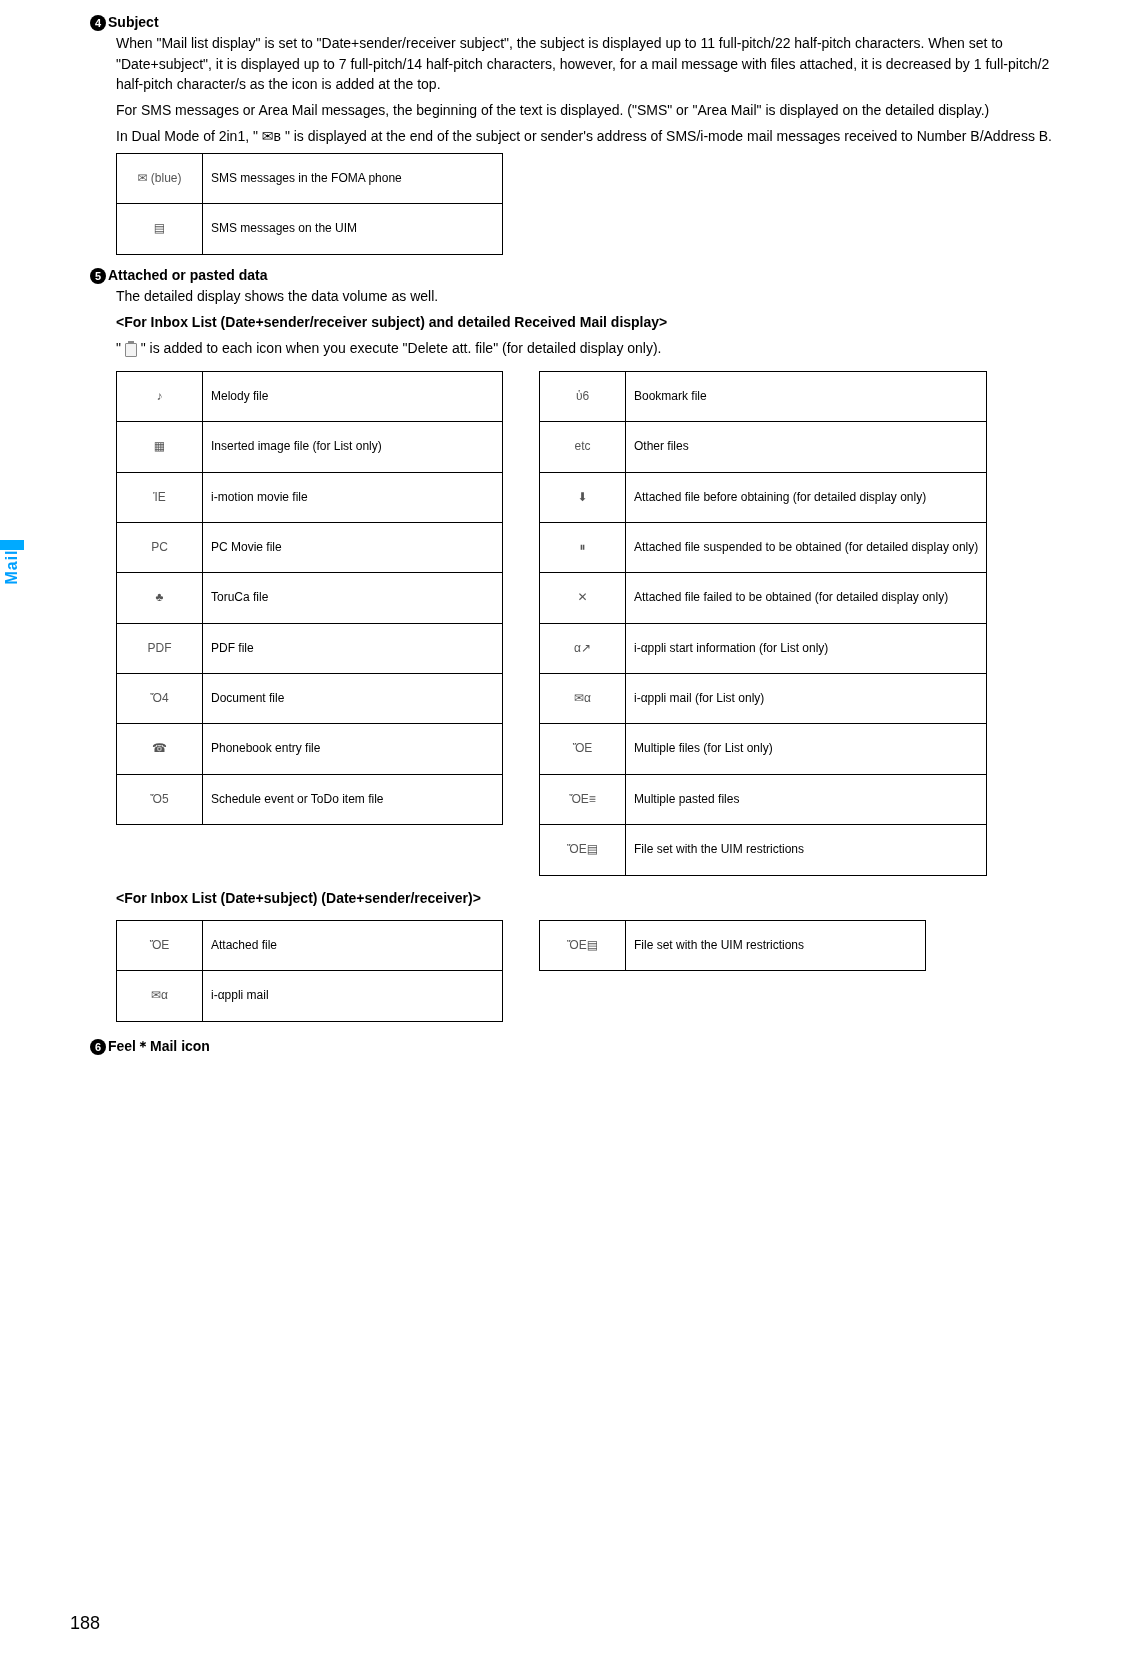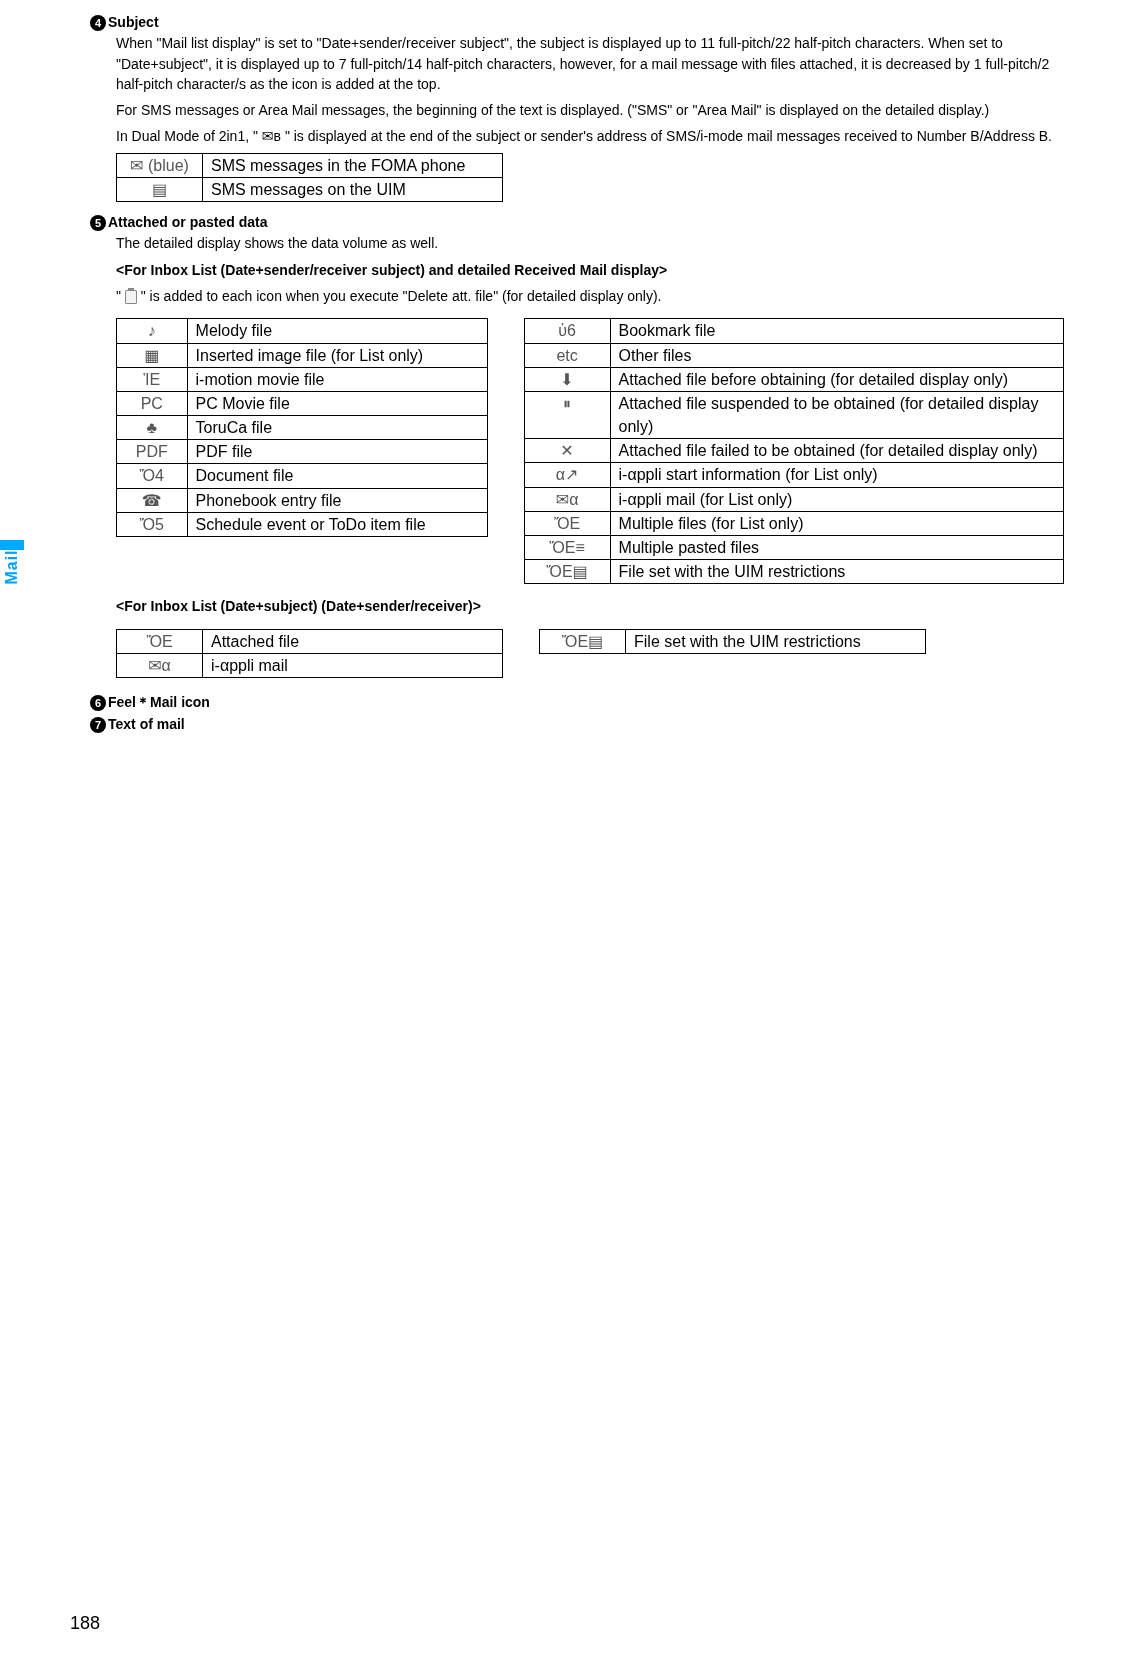--- a/index.html
+++ b/index.html
@@ -43,22 +43,22 @@
   .sub-bold {
     font-weight: bold;
   }
   table.itable {
     border-collapse: collapse;
     margin-top: 6px;
     margin-bottom: 12px;
   }
   table.itable td {
     border: 1px solid #000;
-    padding: 0 8px;
-    font-size: 16px;
+    padding: 16px 8px;
+    font-size: 12px;
     vertical-align: top;
   }
   td.iconcell {
     width: 86px;
     text-align: center;
     color: #555;
     font-size: 13px;
   }
   .two-col {
     display: flex;
@@ -268,18 +268,15 @@
             </tr>
       </tbody>
         </table>
     </div>
   </div>
 
   <div class="section-head">
     <span class="bullet-num">6</span><span>Feel＊Mail icon</span>
   </div>
 
-  <div class="section-head">
-    <span class="bullet-num">7</span><span>Text of mail</span>
-  </div>
 
   <div class="page-num">188</div>
 </div>
 
 </body></html>

